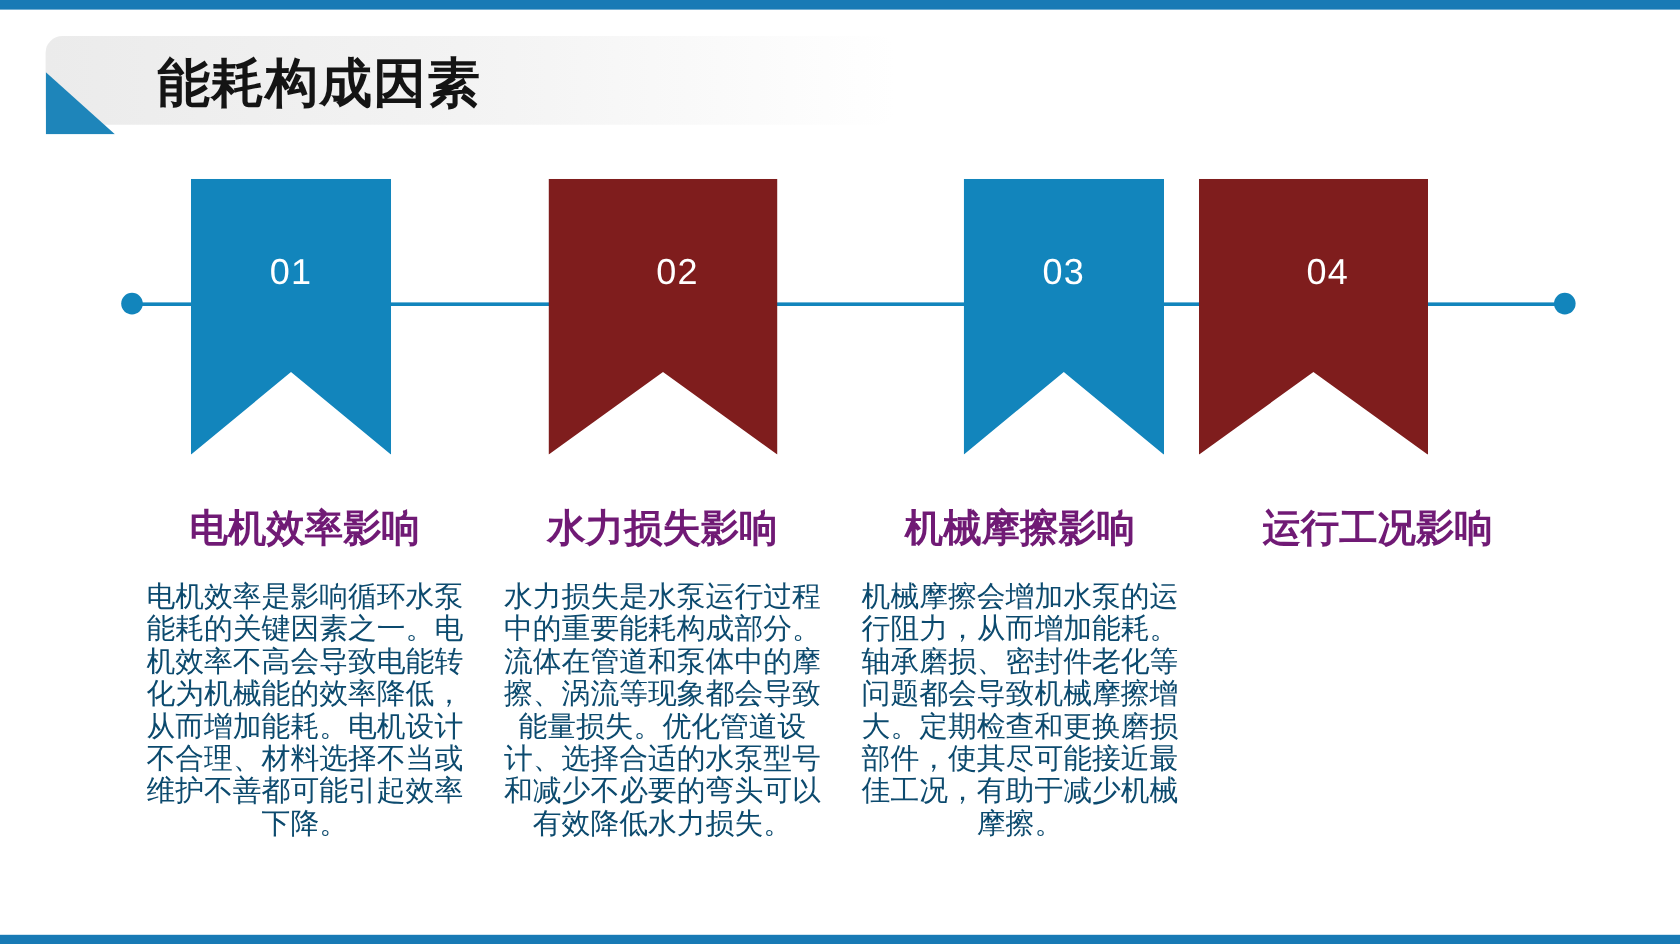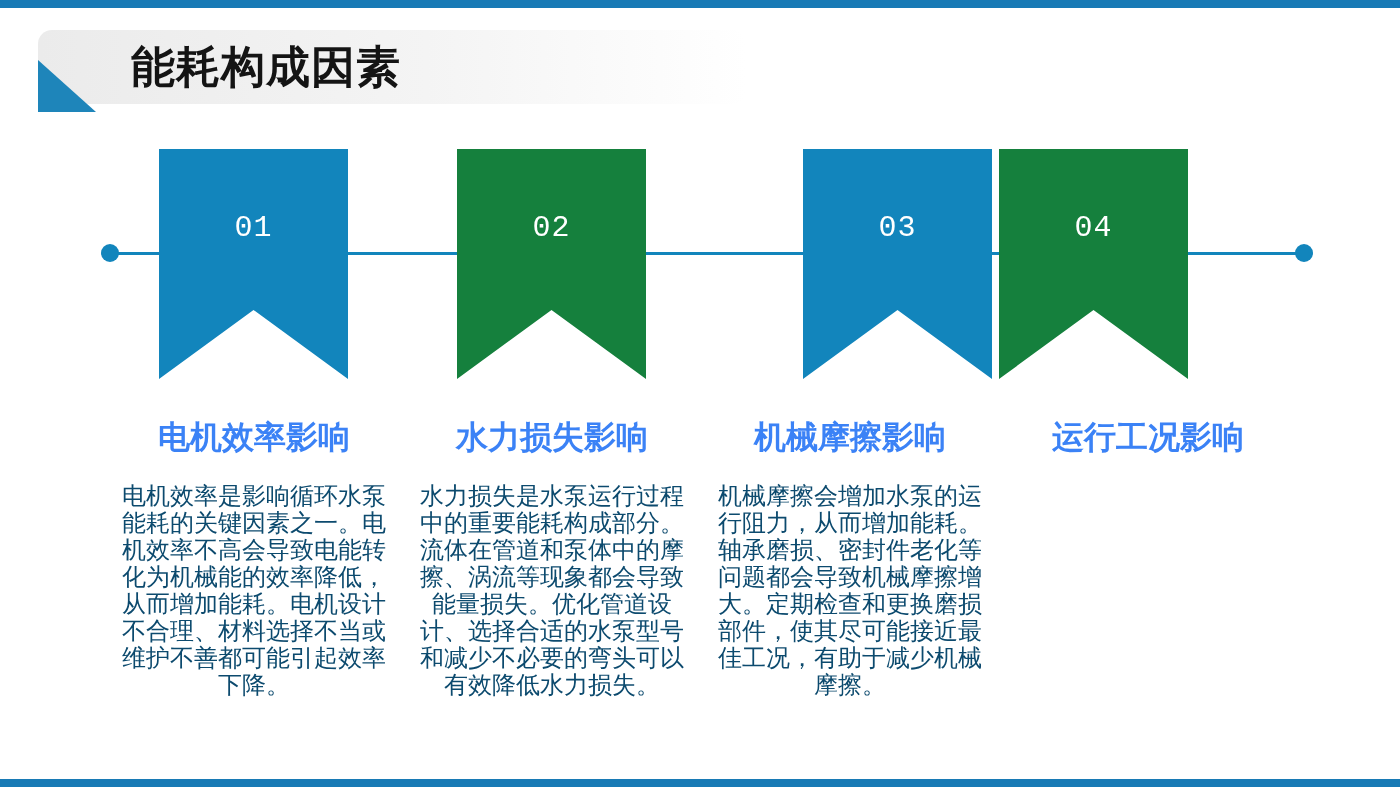--- a/index.html
+++ b/index.html
@@ -2,21 +2,21 @@
 <html><head>
 <meta charset="utf-8">
 <style>
   html, body { margin: 0; padding: 0; background: #ffffff; }
   .slide {
     position: relative;
     width: 1400px;
     height: 787px;
     background: #ffffff;
     overflow: hidden;
-    font-family: Liberation Mono, monospace;
+    font-family: Liberation Sans, sans-serif;
   }
   .accent-bar {
     position: absolute;
     left: 0;
     width: 1400px;
     height: 8px;
     background: #187ab5;
   }
   .accent-bar.top { top: 0; }
   .accent-bar.bottom { bottom: 0; }
@@ -67,27 +67,27 @@
     height: 18px;
     border-radius: 50%;
     background: #1285bc;
   }
   .timeline-dot.left  { left: 101px; }
   .timeline-dot.right { left: 1295px; }
 
   .ribbon {
     position: absolute;
     top: 149px;
-    width: 189px;
+    width: 167px;
     height: 230px;
     clip-path: polygon(0 0, 100% 0, 100% 100%, 50% 70%, 0 100%);
     text-align: center;
   }
   .ribbon.dark  { background: #1285bc; }
-  .ribbon.light { background: #15803d; }
+  .ribbon.light { background: #7f1d1d; padding-left: 24px; }
   .ribbon .num {
     display: inline-block;
     margin-top: 64px;
     font-size: 30px;
     line-height: 30px;
     color: #ffffff;
     letter-spacing: 1px;
   }
   .ribbon.c1 { left: 159px; }
   .ribbon.c2 { left: 457px; }
@@ -95,21 +95,21 @@
   .ribbon.c4 { left: 999px; }
 
   .col-heading {
     position: absolute;
     top: 420px;
     width: 300px;
     margin: 0;
     font-size: 32px;
     line-height: 40px;
     font-weight: bold;
-    color: #3b82f6;
+    color: #701a75;
     text-align: center;
     white-space: nowrap;
   }
   .col-heading.c1 { left: 104px; }
   .col-heading.c2 { left: 402px; }
   .col-heading.c3 { left: 700px; }
   .col-heading.c4 { left: 998px; }
 
   .col-body {
     position: absolute;

